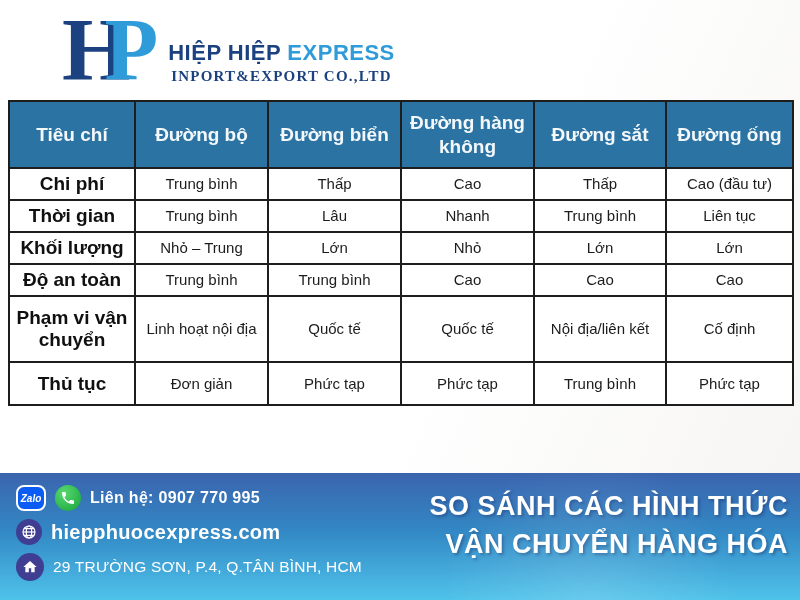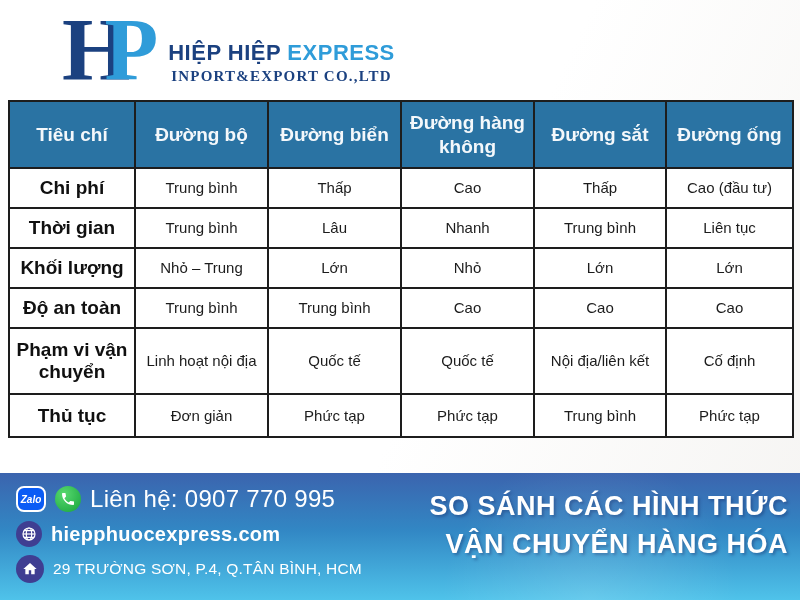--- a/index.html
+++ b/index.html
@@ -21,21 +21,21 @@
   .brand-name { font-size:22px; font-weight:700; letter-spacing:.5px; white-space:nowrap; }
   .brand-name .navy { color:#1b4180; }
   .brand-name .blue { color:#2f9cd9; }
   .brand-tagline { font-family:"Liberation Serif", serif; font-size:15px; font-weight:700; letter-spacing:1.2px; color:#1b4180; margin-top:2px; }
 
   
   table.cmp { position:absolute; top:100px; left:8px; width:784px; border-collapse:collapse; table-layout:fixed; }
   table.cmp th, table.cmp td { border:2px solid #1d1d1d; text-align:center; vertical-align:middle; padding:2px 4px; }
   table.cmp thead tr { height:67px;padding-left:8px; }
   table.cmp thead th { background:#2a73a3; color:#f4f8fb; font-size:19px; font-weight:700; line-height:1.25; }
-  table.cmp tbody tr { height:40px; background:#ffffff; }
+  table.cmp tbody tr { height:32px; background:#ffffff; }
   table.cmp tbody tr.tall { height:66px; }
   table.cmp tbody tr.last { height:43px; }
   table.cmp tbody th { font-size:19px; font-weight:700; color:#101010; line-height:1.15; }
   table.cmp tbody td { font-size:15px; color:#1c1c1c; line-height:1.15; }
 
   
   .footer {
     position:absolute; left:0; bottom:0; width:800px; height:127px;
     background:linear-gradient(180deg,#3b64ae 0%, #3287c4 45%, #4fc3ea 100%);
     color:#ffffff;
@@ -49,21 +49,21 @@
   .contact { position:absolute; left:16px; top:12px; display:flex; flex-direction:column; gap:8px; }
   .c-row { display:flex; align-items:center; gap:9px; }
   .badge-zalo {
     width:30px; height:26px; border-radius:8px; background:#0a5cf5; border:2px solid #ffffff;
     display:flex; align-items:center; justify-content:center;
     color:#ffffff; font-size:10px; font-weight:700; font-style:italic;
   }
   .icon-circle { width:26px; height:26px; border-radius:50%; display:flex; align-items:center; justify-content:center; flex:0 0 auto; }
   .ic-green { background:radial-gradient(circle at 35% 30%, #57d96f, #17a33b); }
   .ic-indigo { background:#3f3e92; }
-  .c-phone { font-size:24px; font-weight:400; letter-spacing:.3px; }
+  .c-phone { font-size:16px; font-weight:700; letter-spacing:.3px; }
   .c-web { font-size:20px; font-weight:700; letter-spacing:.3px; }
   .c-addr { font-size:15.5px; font-weight:400; letter-spacing:.2px; }
 
   .footer-title {
     position:absolute; right:12px; top:14px; width:420px; text-align:right;
     font-size:27px; font-weight:700; line-height:38px; letter-spacing:.5px;
     color:#ffffff; text-shadow:2px 2px 3px rgba(25,50,110,.45);
   }
 </style>
 </head>

